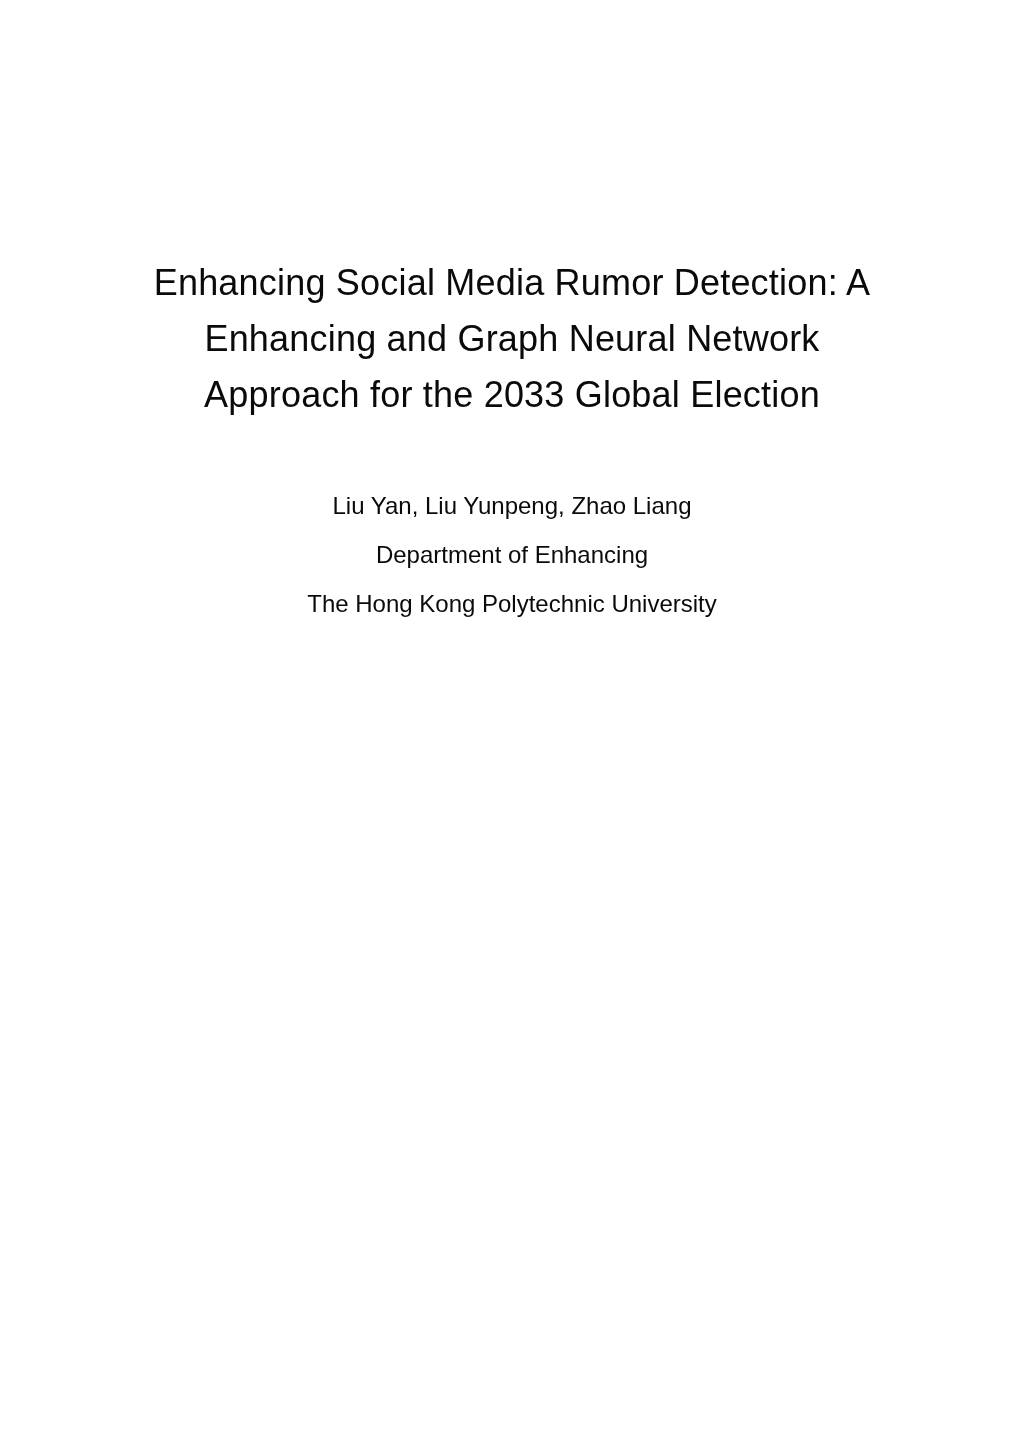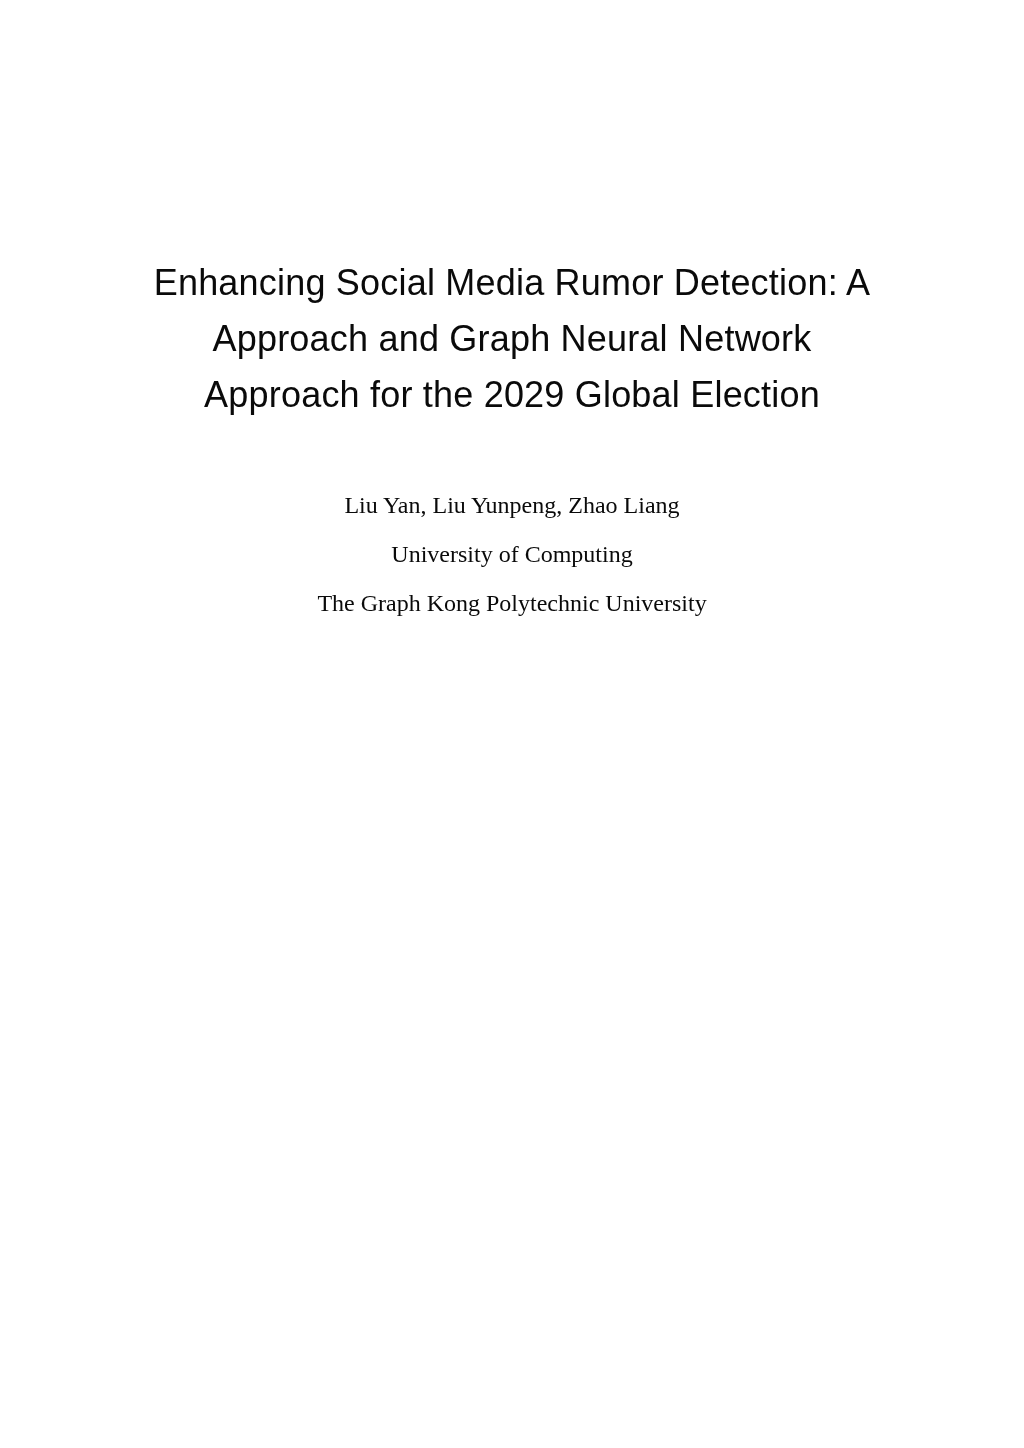--- a/index.html
+++ b/index.html
@@ -24,37 +24,37 @@
     font-weight: 400;
     font-size: 36px;
     line-height: 56px;
     color: #0a0a0a;
     letter-spacing: 0.2px;
   }
   .author-block {
     width: 700px;
     margin: 58px auto 0 auto;
     text-align: center;
-    font-family: Liberation Serif, serif;
+    font-family: Liberation Sans, sans-serif;
     font-weight: 400;
     font-size: 24px;
     line-height: 49px;
     color: #0a0a0a;
   }
 </style>
 </head>
 <body>
 
 <div class="page">
 
   <div class="title-block">
     <div>Enhancing Social Media Rumor Detection: A</div>
-    <div>Approach and Graph Neural Network</div>
-    <div>Approach for the 2029 Global Election</div>
+    <div>Enhancing and Graph Neural Network</div>
+    <div>Approach for the 2033 Global Election</div>
   </div>
 
   <div class="author-block">
     <div>Liu Yan, Liu Yunpeng, Zhao Liang</div>
-    <div>University of Computing</div>
-    <div>The Graph Kong Polytechnic University</div>
+    <div>Department of Enhancing</div>
+    <div>The Hong Kong Polytechnic University</div>
   </div>
 
 </div>
 
 </body></html>

